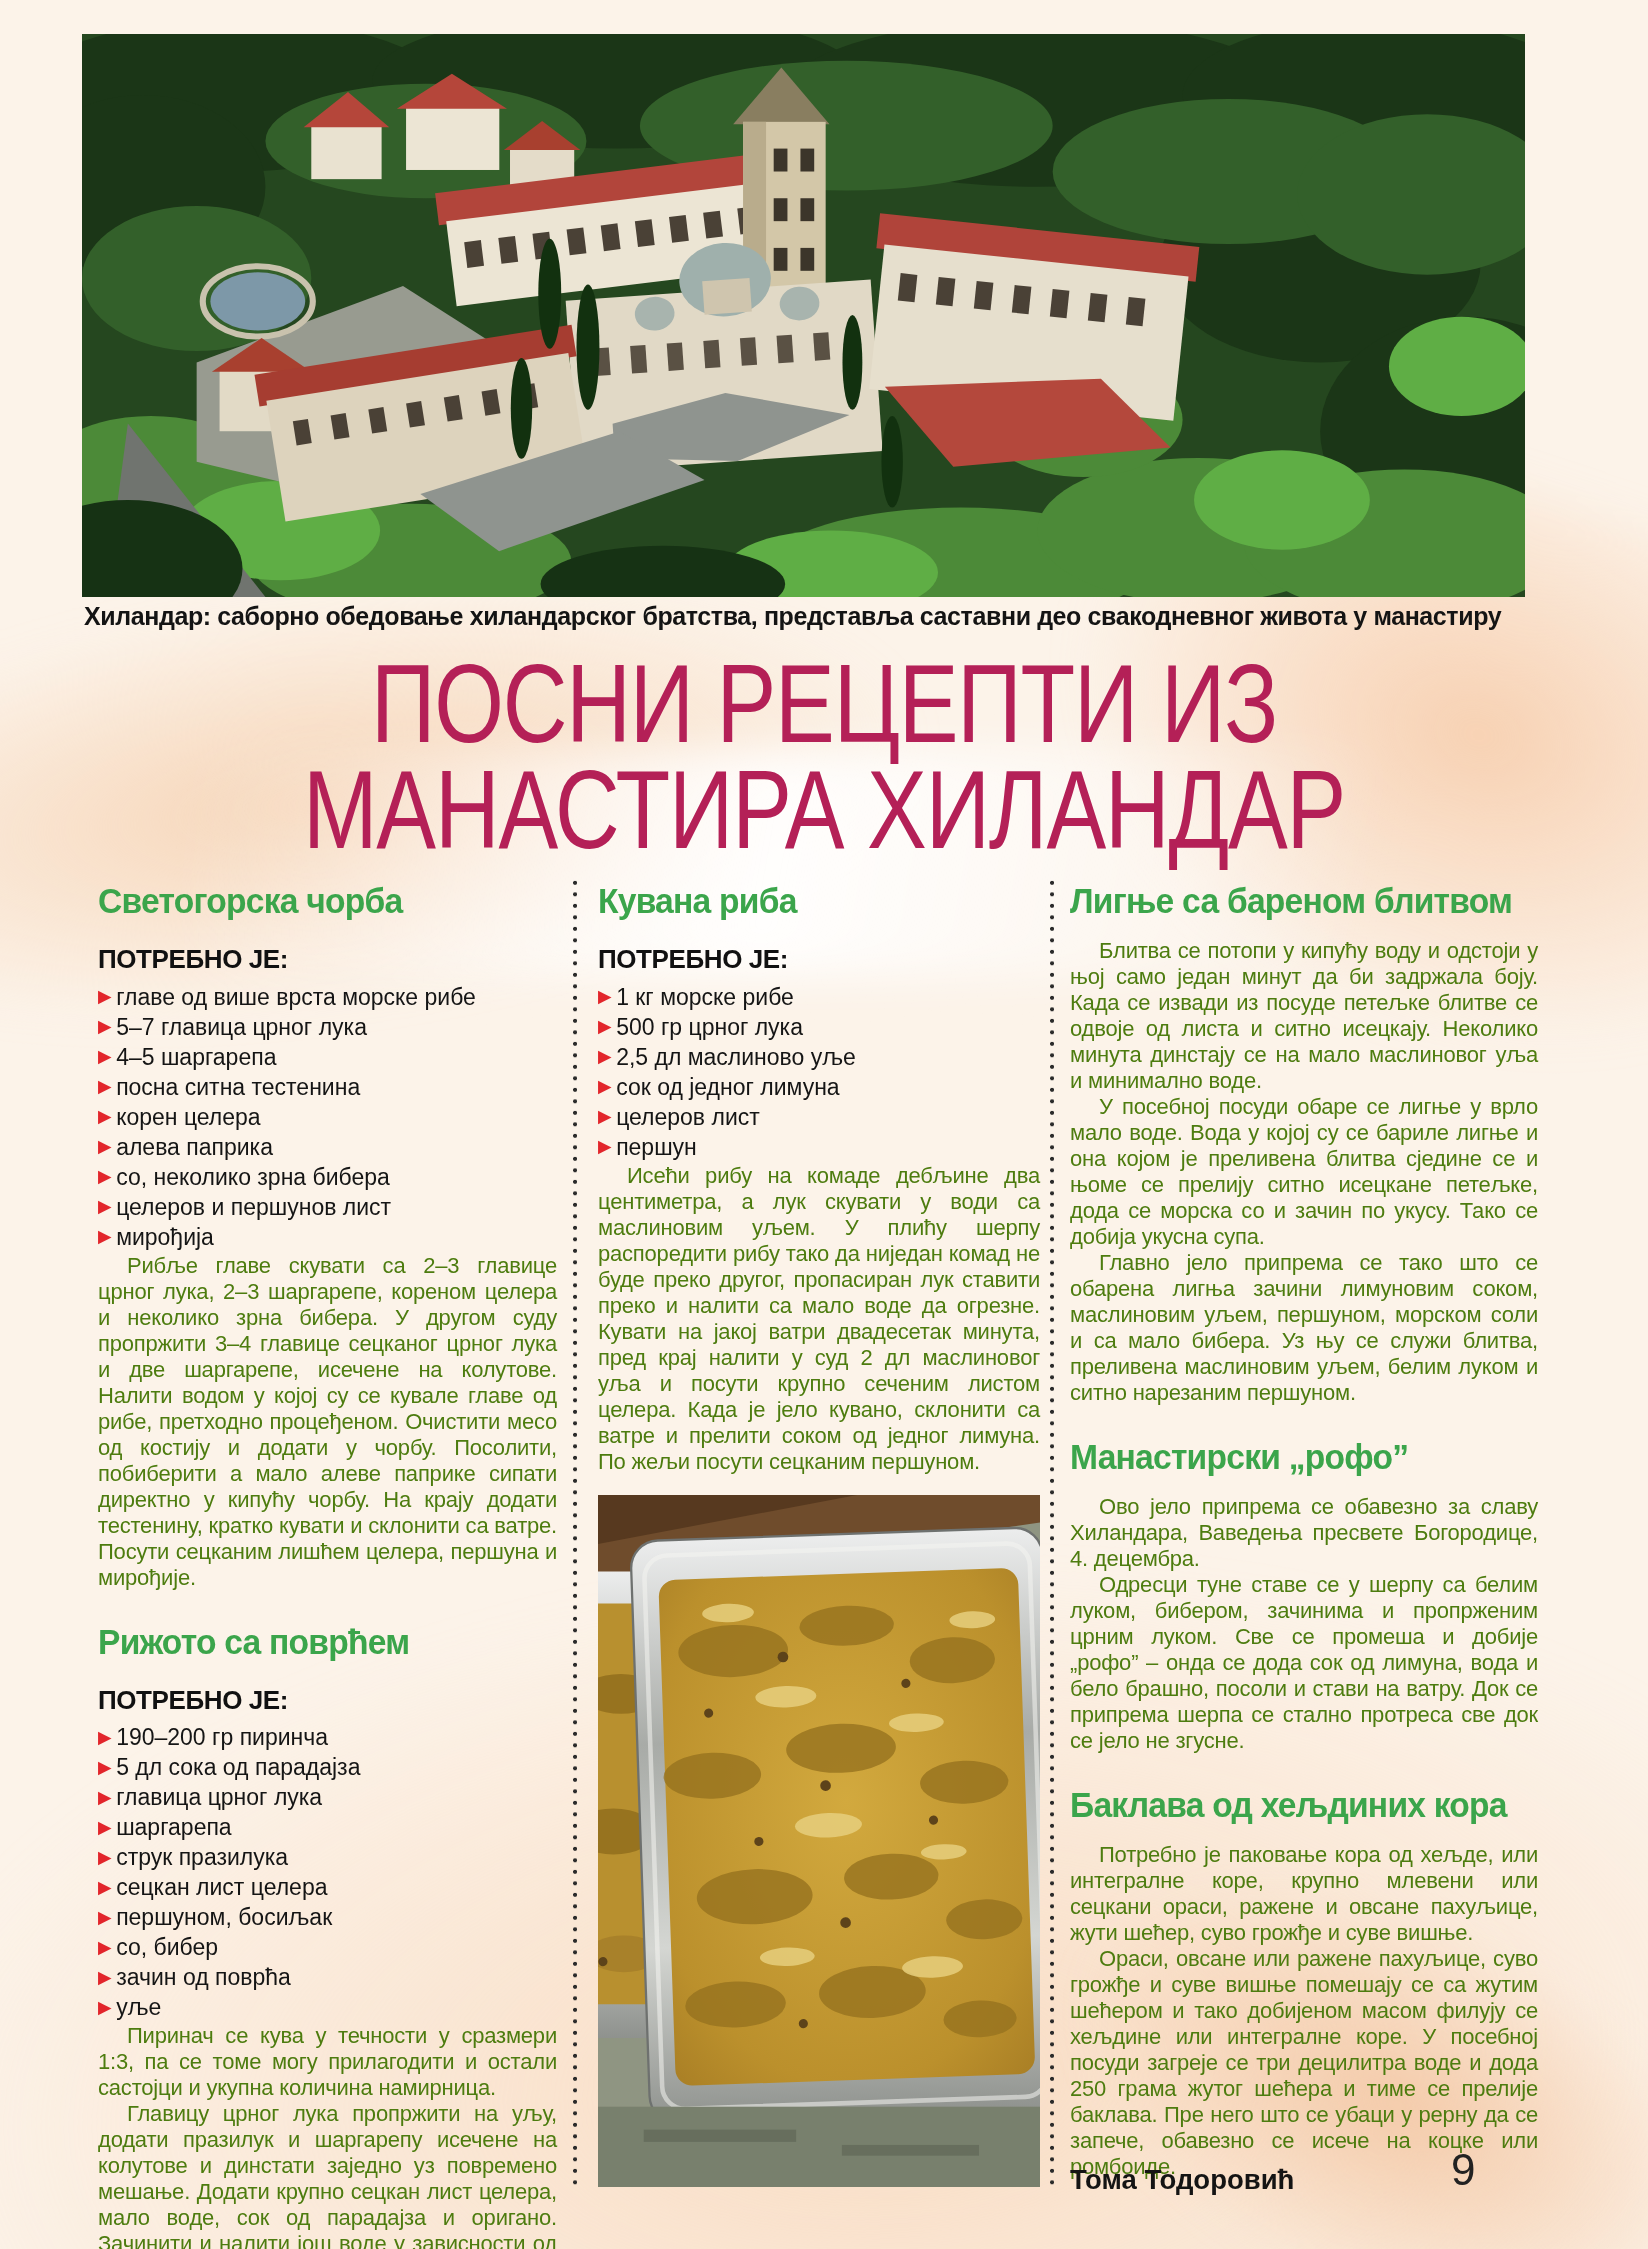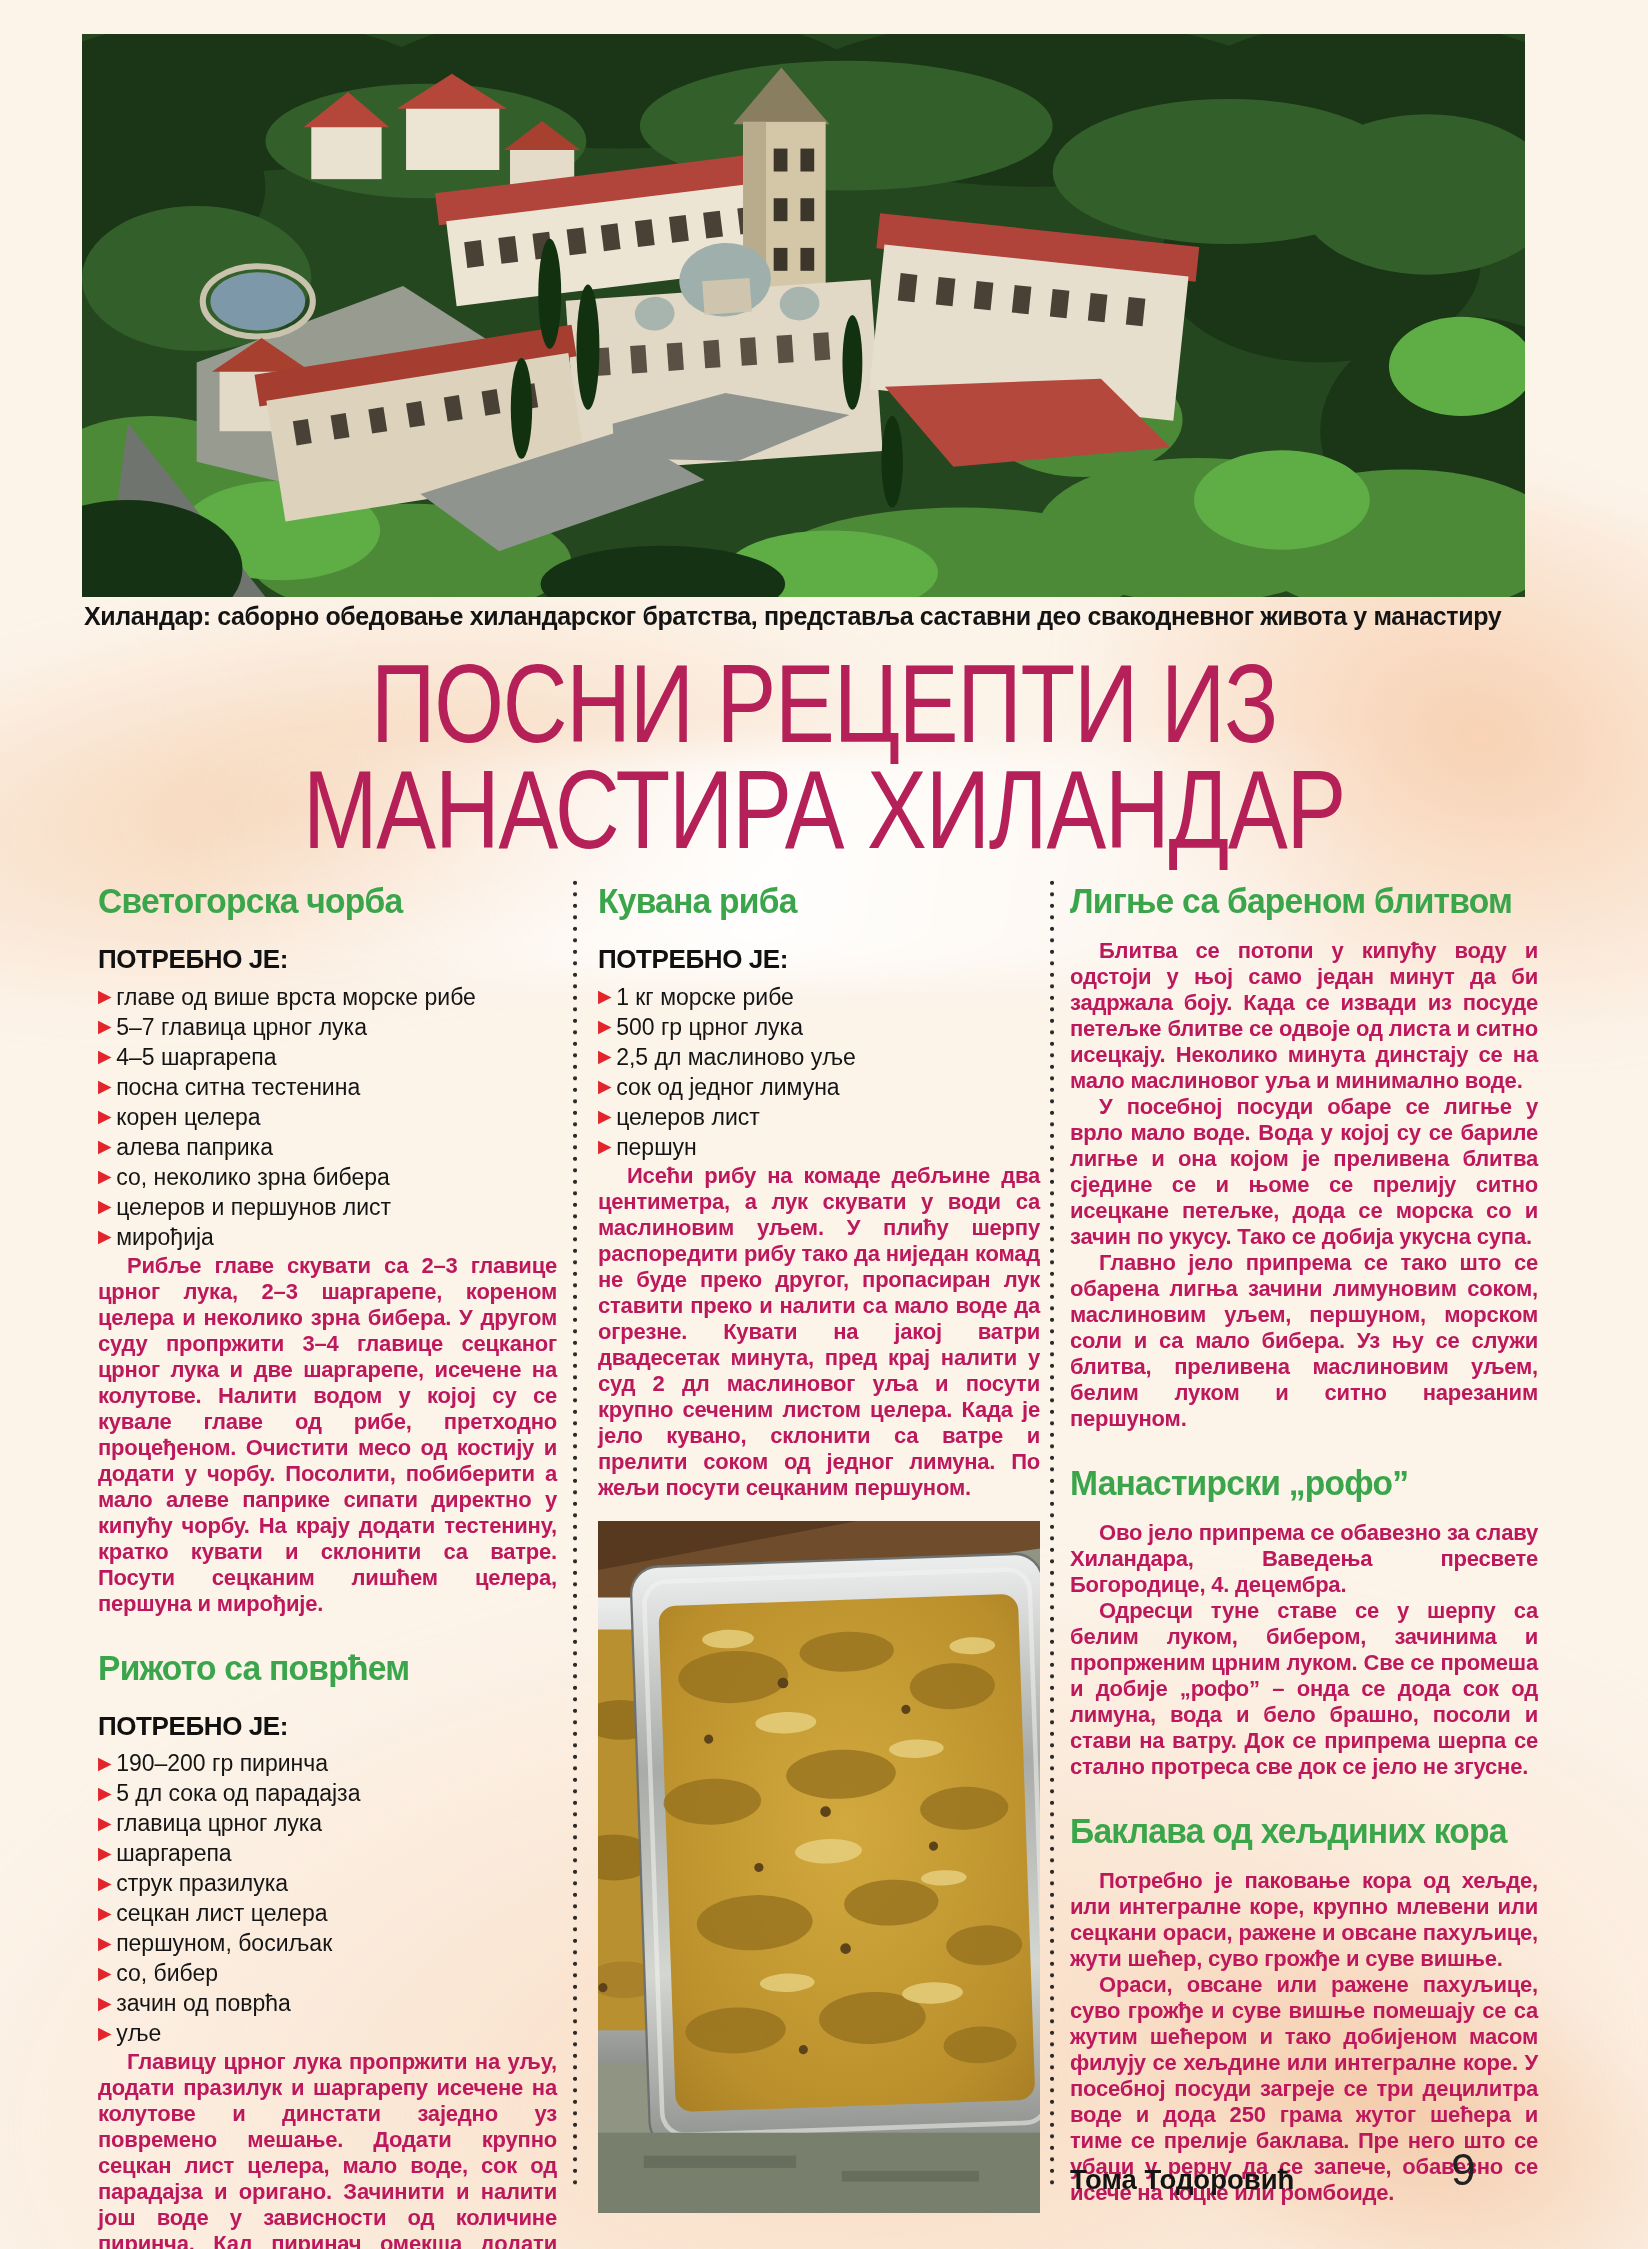--- a/index.html
+++ b/index.html
@@ -60,21 +60,21 @@
     transform:scaleX(0.96); transform-origin:left center;
     margin:31px 0 17px 0;
   }
   .recipe-title.first{margin-top:3.1px;}
   .needed{font-size:26px; font-weight:bold; letter-spacing:-0.4px; margin:23px 0 7.6px 0; color:#111;}
   ul.ingredients{list-style:none; margin:0; padding:0;}
   ul.ingredients li{font-size:23px; line-height:28px; color:#151515; white-space:nowrap;}
   .bullet{color:#e2252b; font-size:17.6px; margin-right:4.6px; position:relative; top:-2.3px;}
   p.body-p{
     margin:0; font-size:22px; line-height:26px; text-align:justify;
-    text-indent:29px; color:#be185d; letter-spacing:-0.2px;font-weight:bold;
+    text-indent:29px; color:#4d7c0f; letter-spacing:-0.2px;
   }
   .photo-food{width:442px; height:692px; margin-top:20px; overflow:hidden;}
   .photo-food svg{display:block; width:100%; height:100%;}
 
   .byline{
     position:absolute; left:1070px; top:2164px; width:376px;
     text-align:left; font-size:27.5px; font-weight:bold; color:#141414;
   }
   .page-number{
     position:absolute; left:1451px; top:2145px; width:92px;
@@ -268,20 +268,21 @@
       <li><span class="bullet">▶</span><span>5 дл сока од парадајза</span></li>
       <li><span class="bullet">▶</span><span>главица црног лука</span></li>
       <li><span class="bullet">▶</span><span>шаргарепа</span></li>
       <li><span class="bullet">▶</span><span>струк празилука</span></li>
       <li><span class="bullet">▶</span><span>сецкан лист целера</span></li>
       <li><span class="bullet">▶</span><span>першуном, босиљак</span></li>
       <li><span class="bullet">▶</span><span>со, бибер</span></li>
       <li><span class="bullet">▶</span><span>зачин од поврћа</span></li>
       <li><span class="bullet">▶</span><span>уље</span></li>
     </ul>
+    <p class="body-p">Пиринач се кува у течности у сразмери 1:3, па се томе могу прилагодити и остали састојци и укупна количина намирница.</p>
     <p class="body-p">Главицу црног лука пропржити на уљу, додати празилук и шаргарепу исечене на колутове и динстати заједно уз повремено мешање. Додати крупно сецкан лист целера, мало воде, сок од парадајза и оригано. Зачинити и налити још воде у зависности од количине пиринча. Кад пиринач омекша додати босиљак и поклопити да се не би губио мирис зачина.</p>
   </div>
 
   <div class="col col-2">
     <div class="recipe-title first">Кувана риба</div>
     <div class="needed">ПОТРЕБНО ЈЕ:</div>
     <ul class="ingredients">
       <li><span class="bullet">▶</span><span>1 кг морске рибе</span></li>
       <li><span class="bullet">▶</span><span>500 гр црног лука</span></li>
       <li><span class="bullet">▶</span><span>2,5 дл маслиново уље</span></li>

